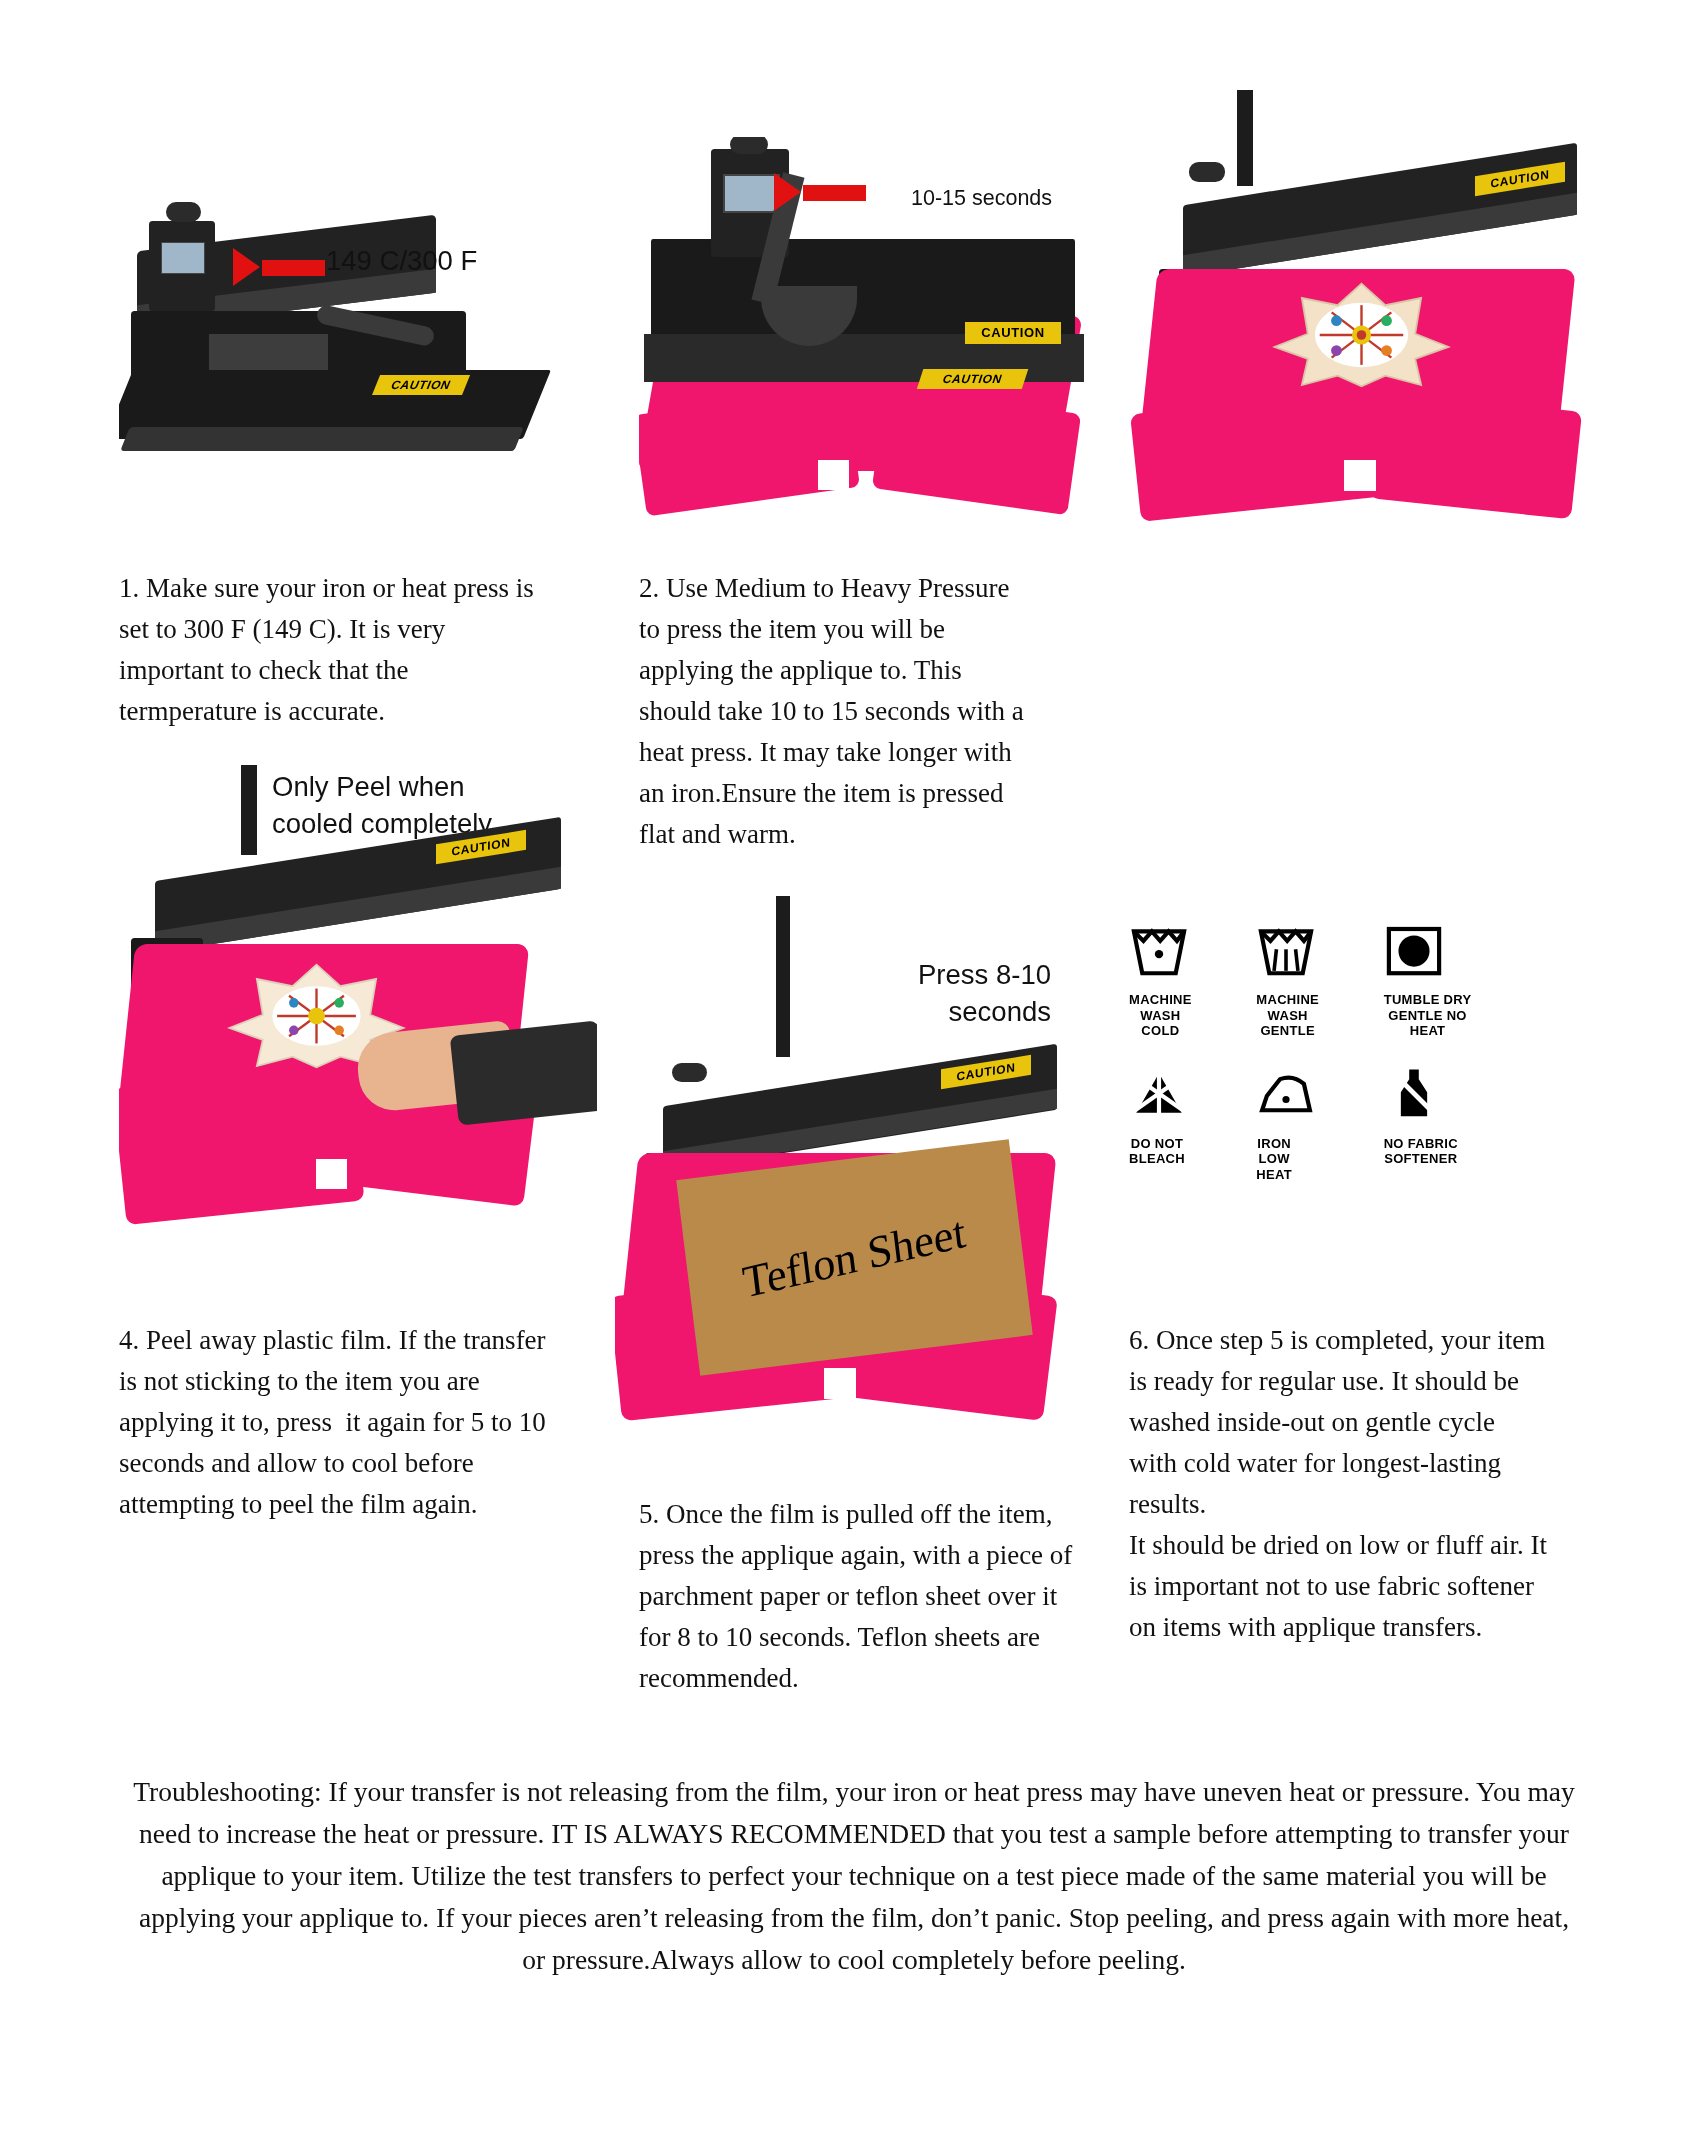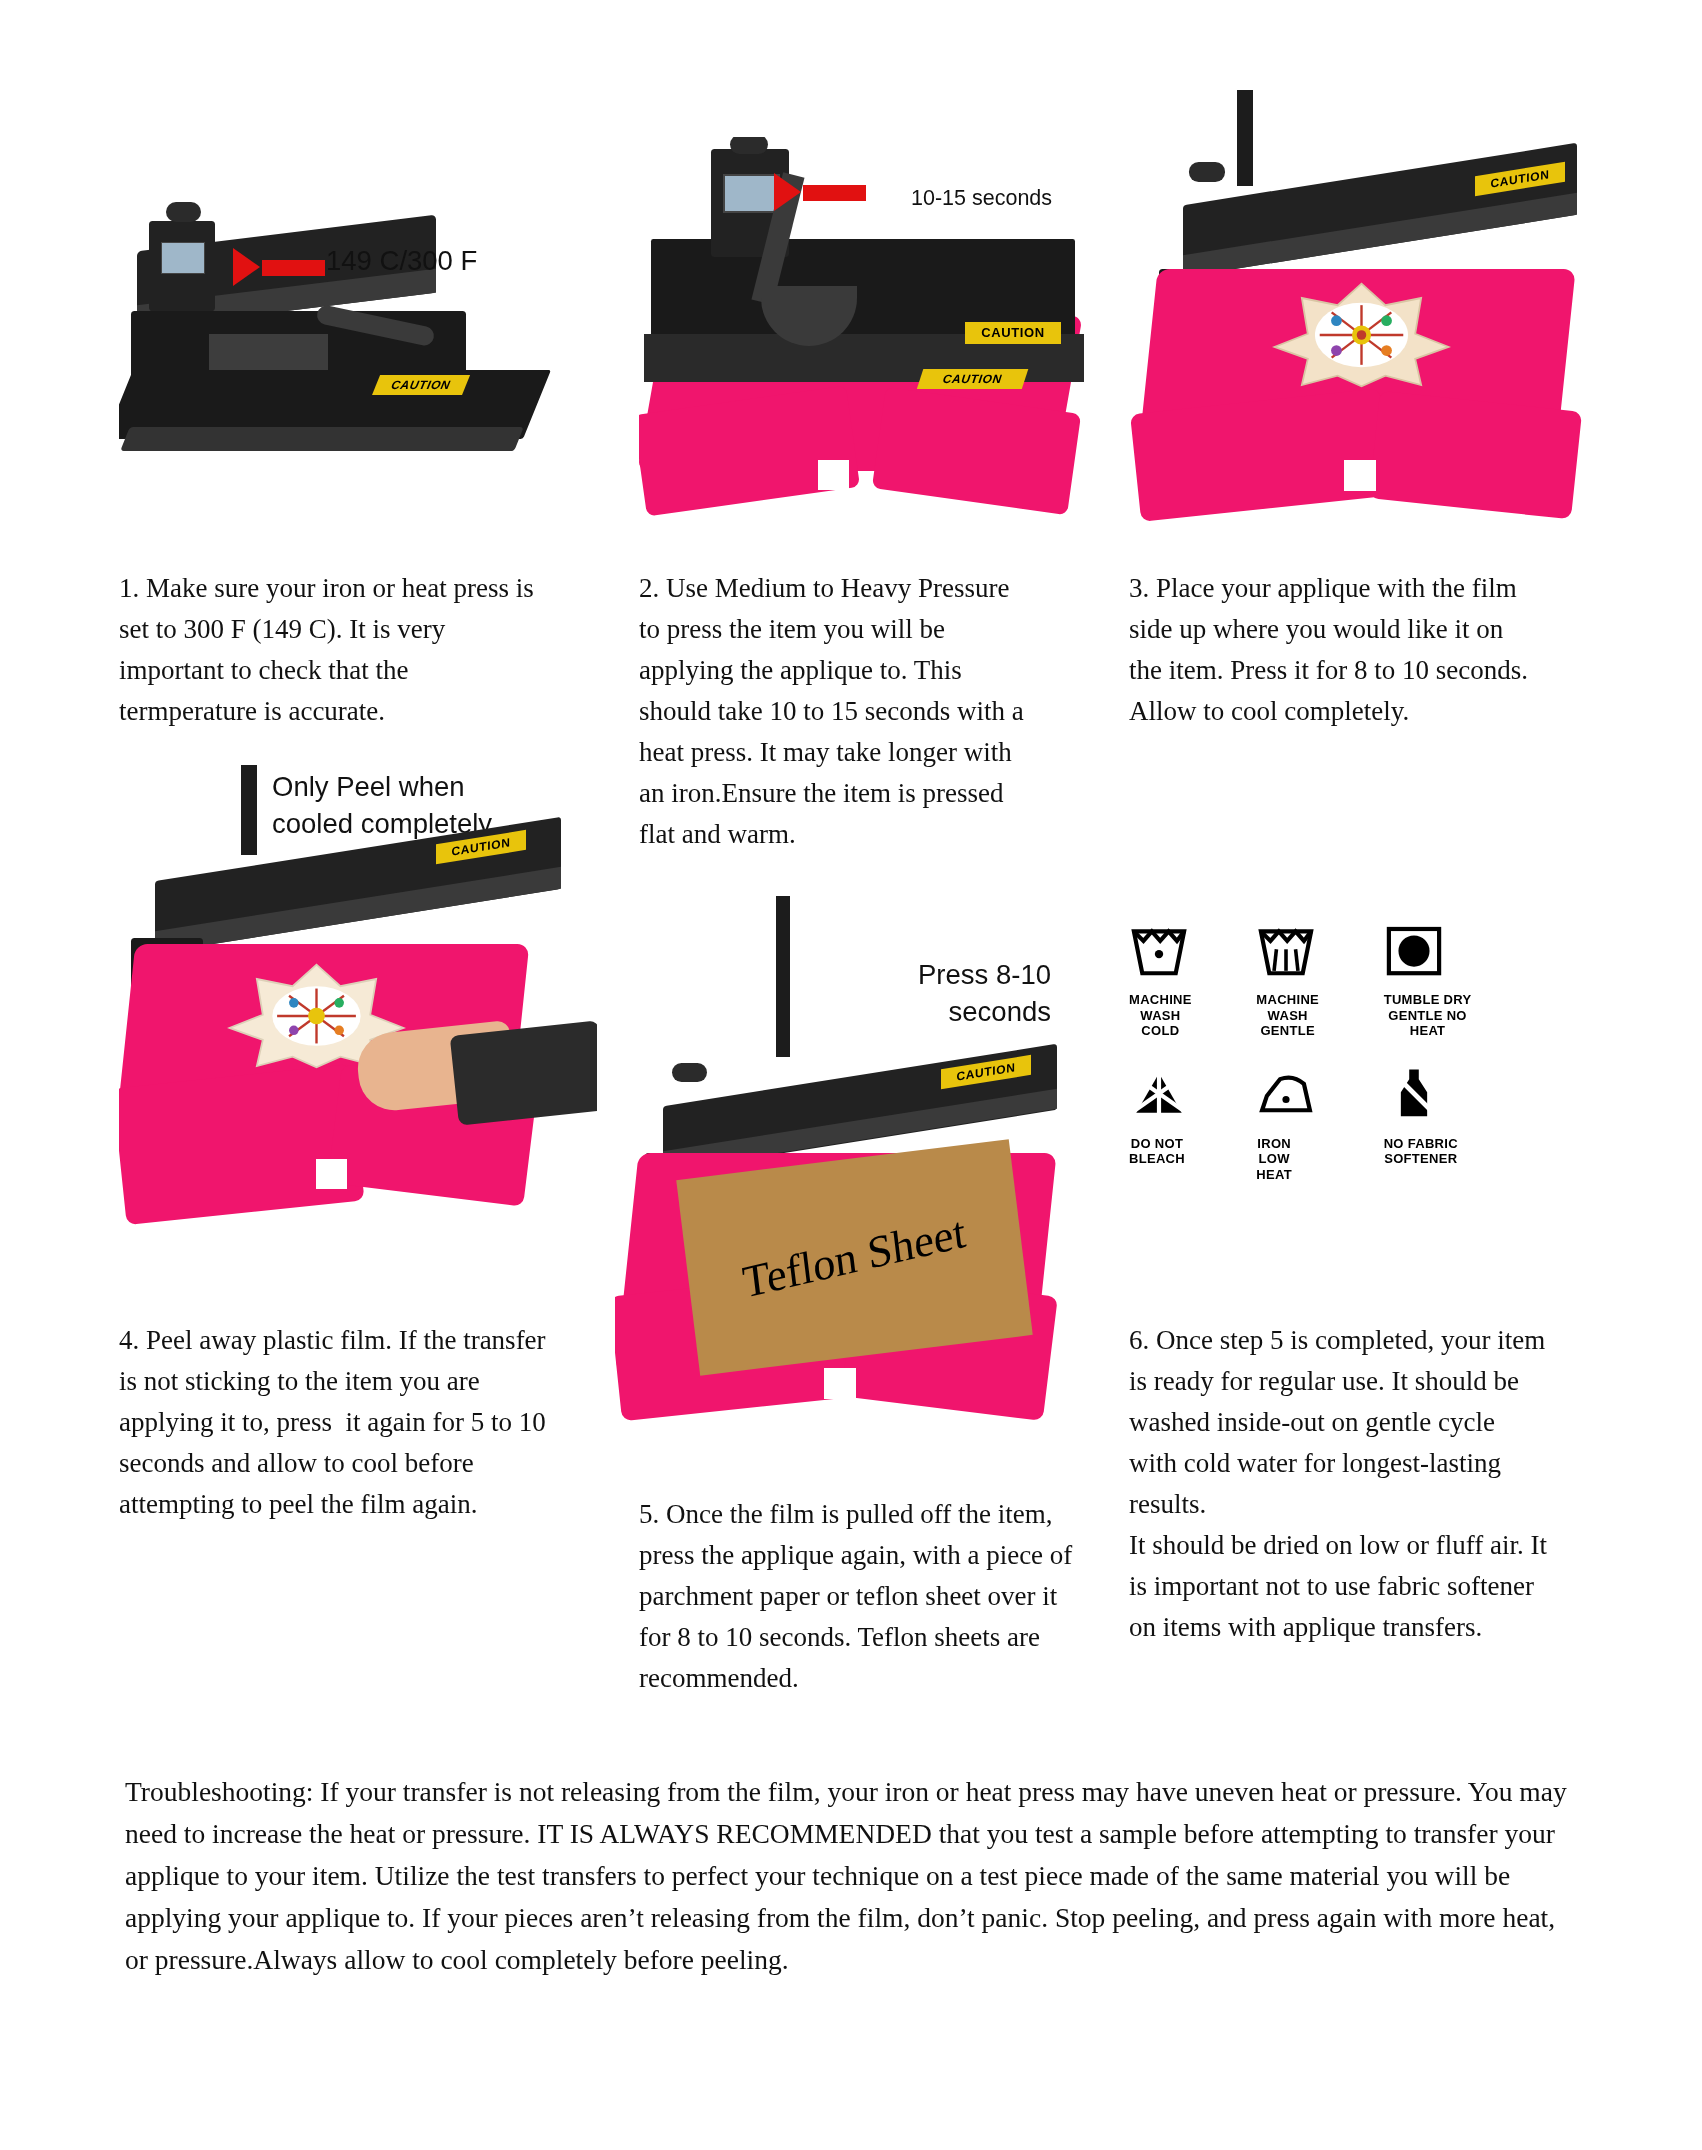--- a/index.html
+++ b/index.html
@@ -153,20 +153,21 @@
     position: absolute;
   }
 
   .footer {
     position: absolute;
     font-family: "Liberation Serif", serif;
     font-size: 27.5px;
     line-height: 42px;
     color: #111;
     white-space: pre-wrap;
+    text-align: center;
   }
 </style>
 </head>
 <body>
 
 <div class="page">
 
   <div class="photo" style="left:119px; top:197px; width:442px; height:335px;">
 
     <div class="press-dark" style="left:18px; top:36px; width:299px; height:78px; transform:skewY(-7deg); border-radius:4.8px;"></div>
@@ -248,21 +249,20 @@
           <circle cx="192" cy="66" r="9" fill="#27ae60"></circle>
           <circle cx="108" cy="116" r="9" fill="#8e44ad"></circle>
           <circle cx="192" cy="116" r="9" fill="#e67e22"></circle>
         </g>
       </svg>
     </div>
   </div>
 
   <div class="caption" style="left:119px; top:568px; width:430px;">1. Make sure your iron or heat press is set to 300 F (149 C). It is very important to check that the termperature is accurate.</div>
   <div class="caption" style="left:639px; top:568px; width:394px;">2. Use Medium to Heavy Pressure to press the item you will be applying the applique to. This should take 10 to 15 seconds with a heat press. It may take longer with an iron.Ensure the item is pressed flat and warm.</div>
-  <div class="caption" style="left:1129px; top:568px; width:406px;">3. Place your applique with the film side up where you would like it on the item. Press it for 8 to 10 seconds. Allow to cool completely.</div>
 
   <div class="annot" style="left:272px; top:768px; width:281px; text-align:left;">Only Peel when
 cooled completely</div>
 
   <div class="photo" style="left:119px; top:765px; width:478px; height:496px;">
     <div style="position:absolute; left:122px; top:0px; width:15.5px; height:90px; background:#1c1c1c;"></div>
     <div class="press-dark" style="left:36px; top:84px; width:406px; height:72px; transform:skewY(-9deg); border-radius:3.6px;"></div>
     <div class="press-grey" style="left:36px; top:134px; width:406px; height:21.5px; transform:skewY(-9deg);"></div>
     <div class="caution" style="left:317px; top:72px; width:90px; height:20.3px; font-size:12px; transform:skewY(-9deg);">CAUTION</div>
     <div class="press-base" style="left:12px; top:173px; width:72px; height:143px;"></div>

